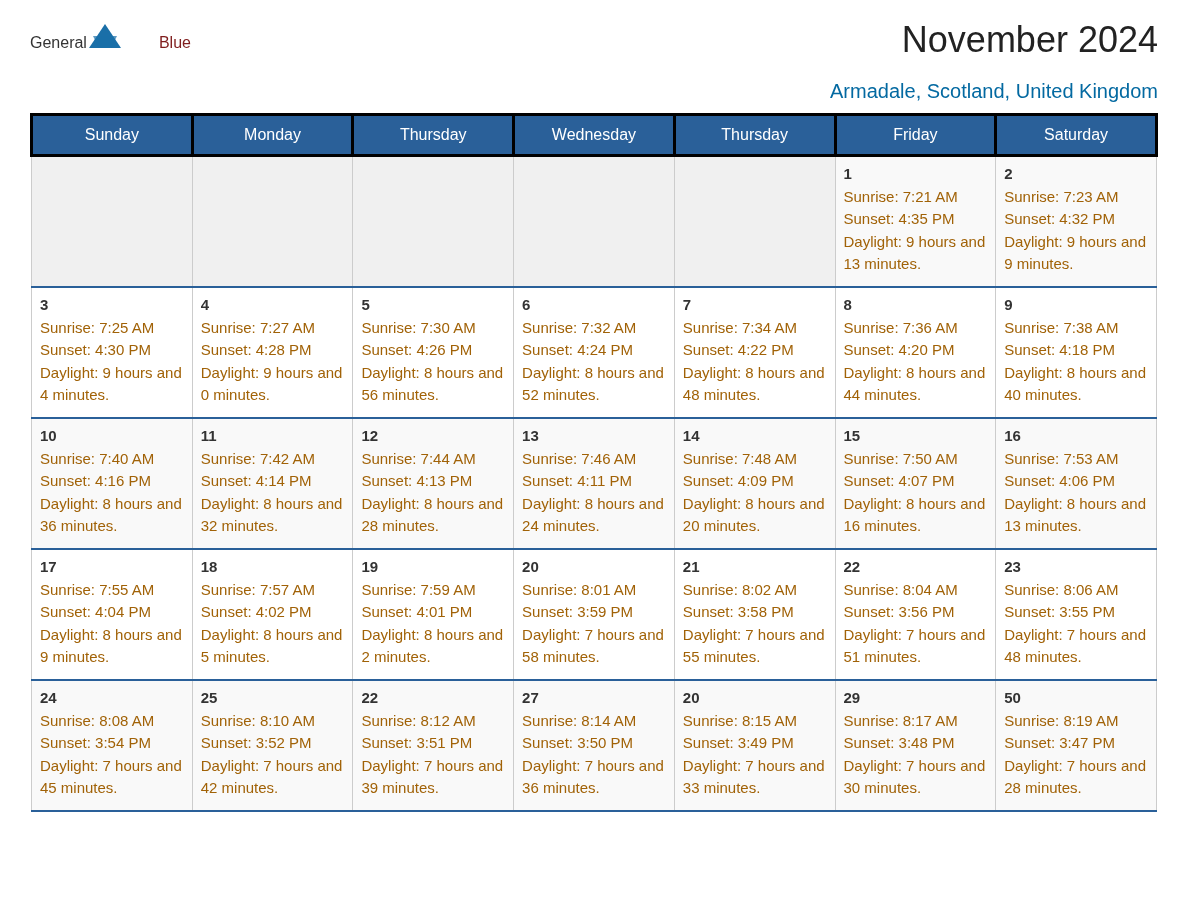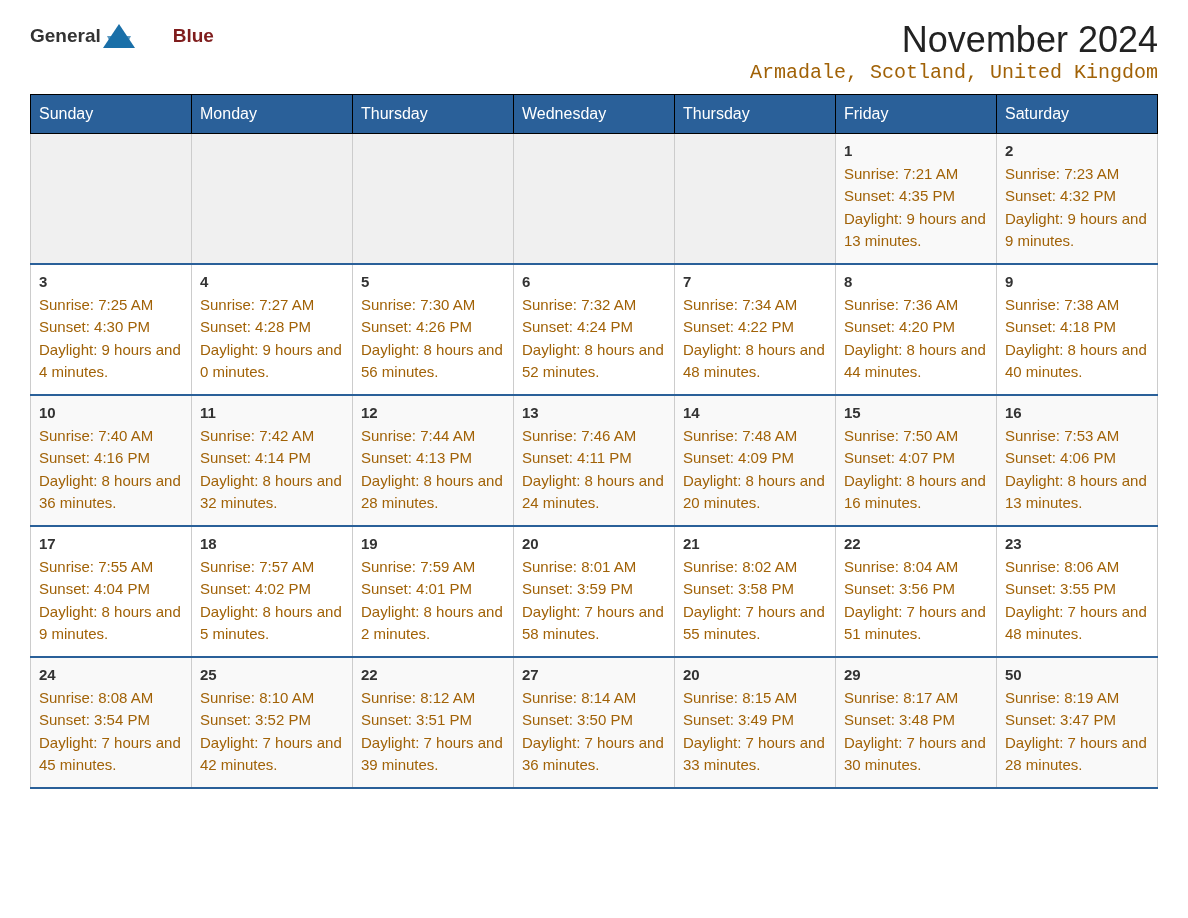--- a/index.html
+++ b/index.html
@@ -11,62 +11,61 @@
       min-height: 918px;
     }
     .header {
       display: flex;
       justify-content: space-between;
       align-items: flex-start;
       margin-bottom: 10px;
     }
     .logo {
       display: flex;
-      align-items: center;
-      font-size: 19px;
-      font-weight: bold;
+      align-items: flex-end;
+      font-size: 16px;
+      font-weight: normal;
       color: #333;
     }
     .logo-general { color: #333; }
     .logo-blue { color: #7f1d1d; margin-left: 36px; }
     .logo-icon {
       width: 32px;
       height: 32px;
       margin: 0 2px;
     }
     .title-block {
       text-align: right;
     }
     .month-title {
       font-size: 36px;
       font-weight: normal;
       color: #222;
       line-height: 1.1;
     }
     .location {
       font-size: 20px;
-      color: #a16207;
-      margin-top: 1px;
-      font-family: Liberation Mono, monospace;
+      color: #0369a1;
+      margin-top: 20px;
     }
     .calendar {
       width: 100%;
       border-collapse: collapse;
       margin-top: 8px;
     }
     .calendar thead tr {
       background: #2a6099;
     }
     .calendar thead th {
       color: #fff;
       font-size: 16px;
       font-weight: normal;
       padding: 10px 8px;
-      text-align: left;
-      border: 1px solid #000000;
+      text-align: center;
+      border: 3px solid #000000;
     }
     .calendar tbody tr {
       border-bottom: 2px solid #2a6099;
     }
     .calendar tbody td {
       vertical-align: top;
       padding: 8px 8px 10px 8px;
       font-size: 13px;
       color: #333;
       border-left: 1px solid #ccc;

